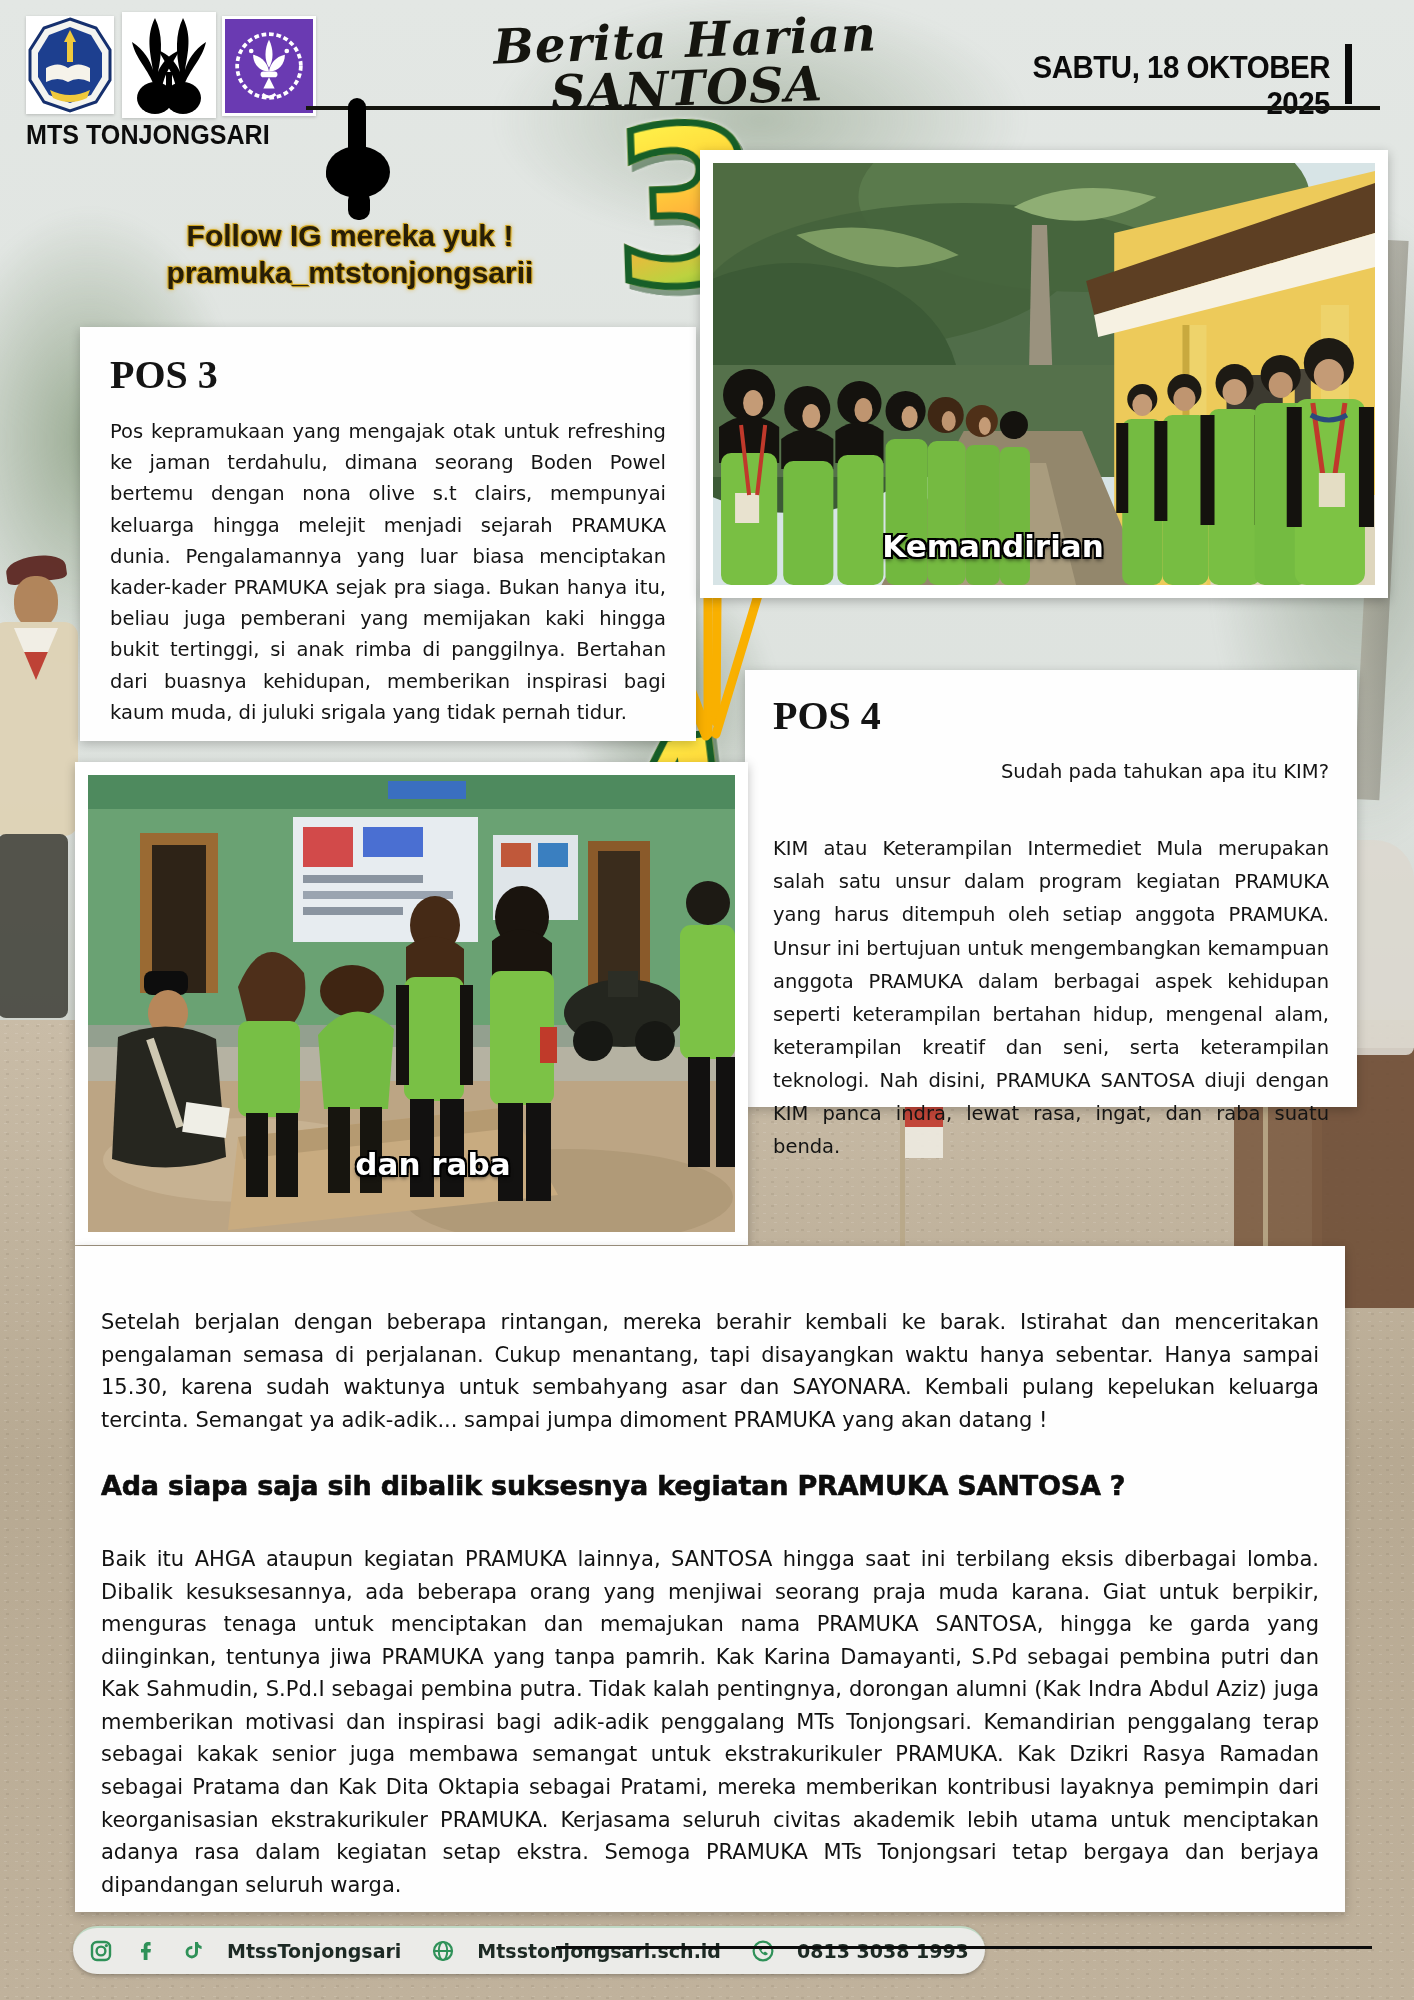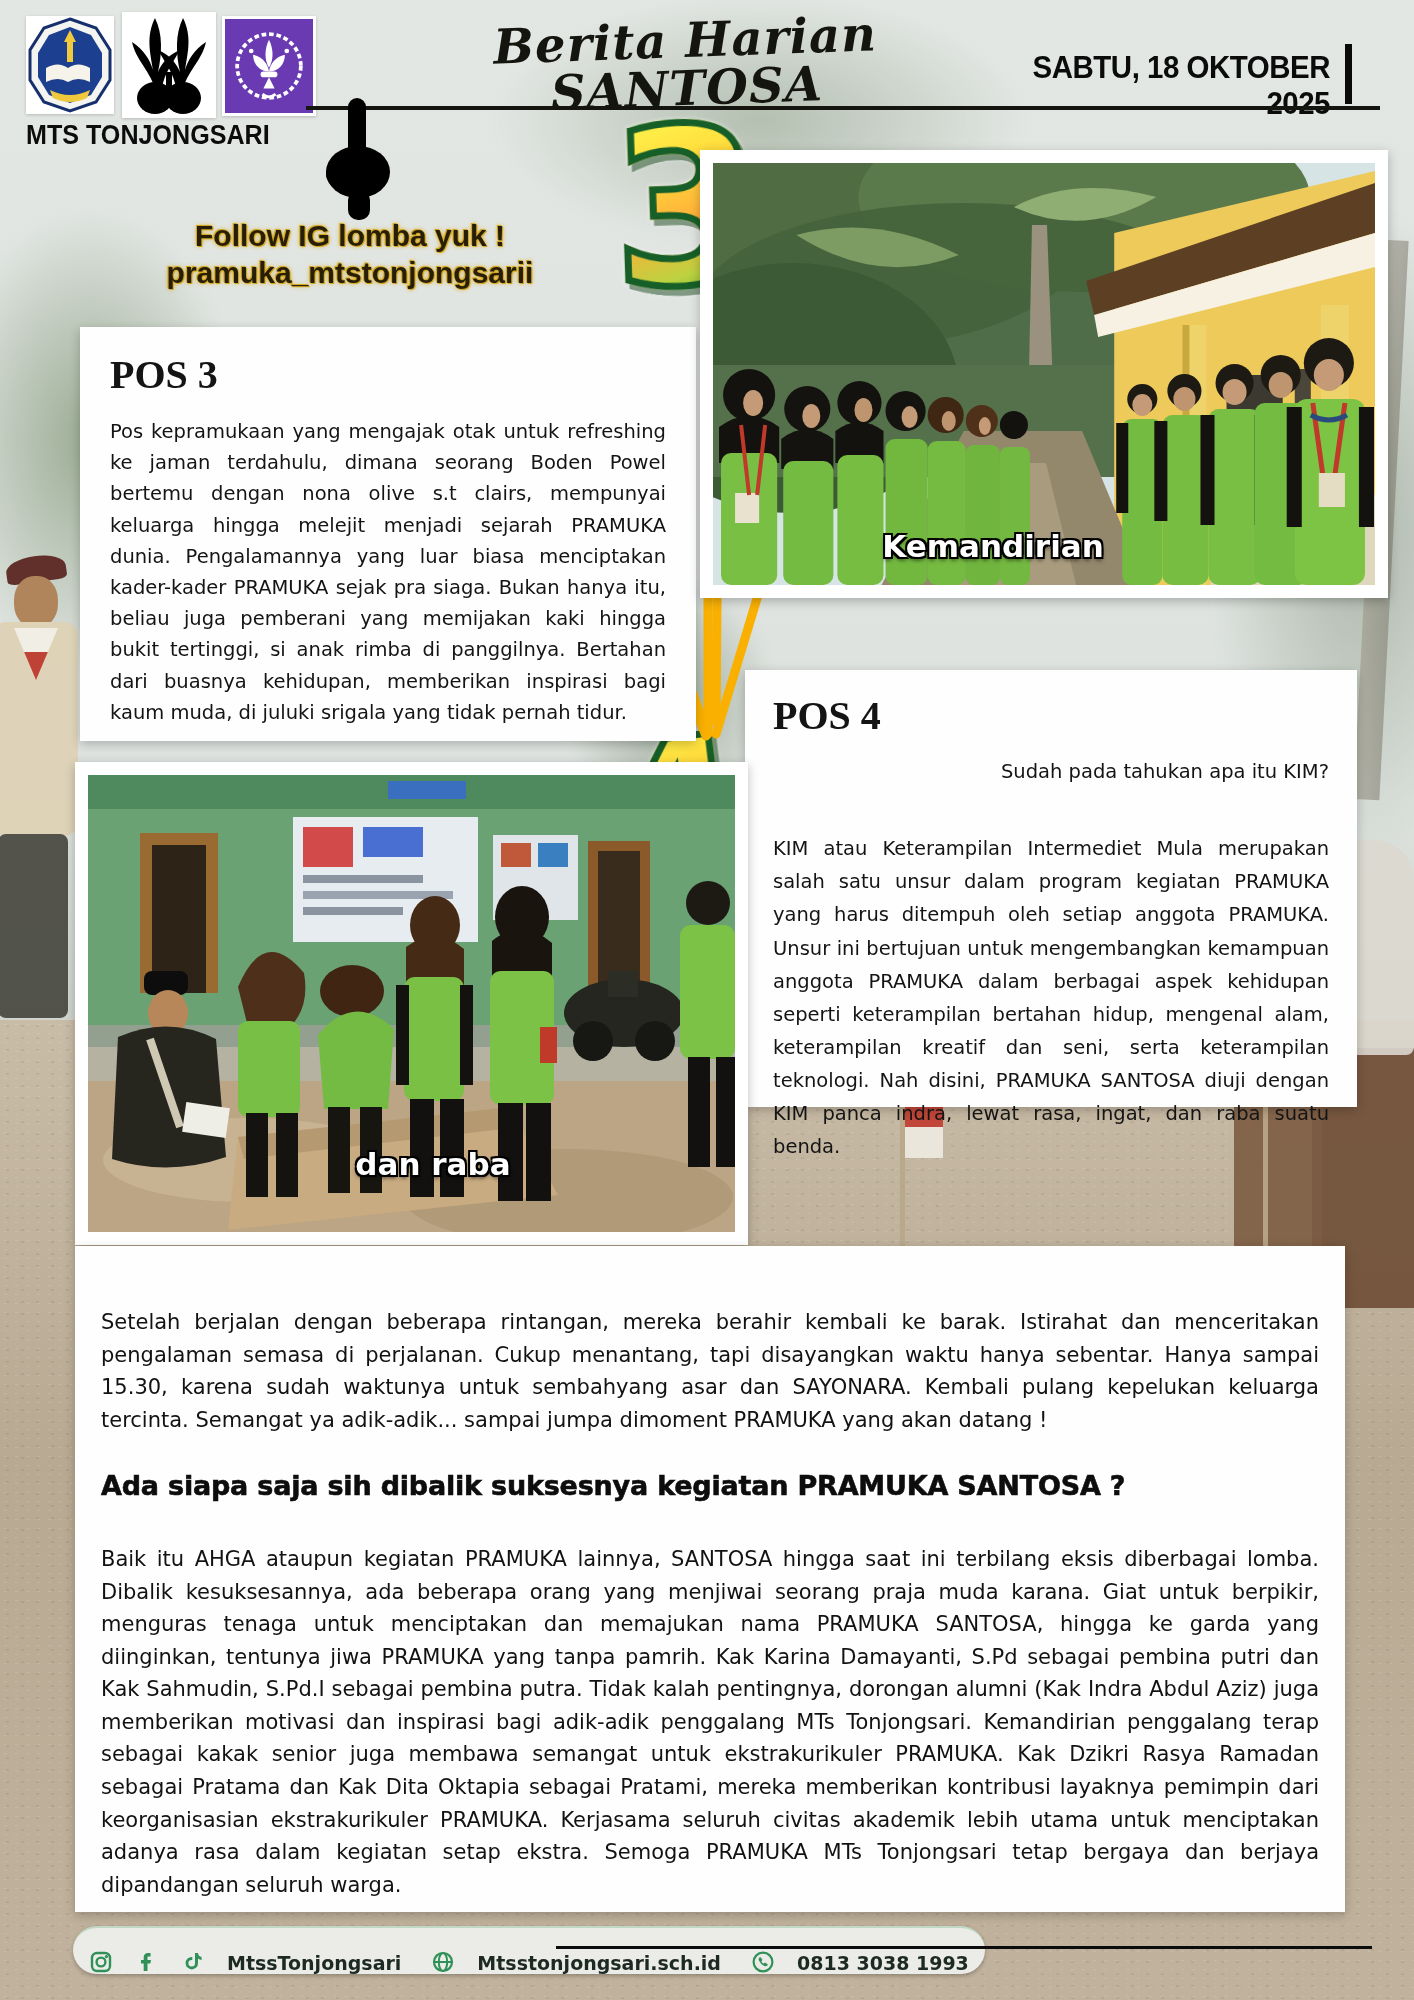--- a/index.html
+++ b/index.html
@@ -92,21 +92,21 @@
   
   .bottom-card{left:75px;top:1246px;width:1270px;height:666px;padding:16px 26px 0;box-sizing:border-box;}
   .sec-head{font-family:"DejaVu Sans",sans-serif;font-weight:800;font-size:27px;color:#0d0d0d;margin:0;
      letter-spacing:-.2px;-webkit-text-stroke:.6px #0d0d0d;}
   .sec-body{font-family:"DejaVu Sans",sans-serif;font-size:21px;line-height:1.55;color:#121212;text-align:justify;margin:0;}
   .sec-body.first{margin-top:44px;}
   .sec-head.second{margin-top:34px;}
   .sec-body.second{margin-top:42px;}
 
   
-  .footer-pill{position:absolute;left:73px;top:1926px;height:46px;display:inline-flex;align-items:flex-end;
+  .footer-pill{position:absolute;left:73px;top:1926px;height:46px;display:inline-flex;align-items:center;
      gap:22px;padding:0 16px;background:#ebebe8;border-radius:24px;border-top:2px solid #bfd9c4;
      box-shadow:0 2px 4px rgba(0,0,0,.25);}
   .footer-pill .txt{font-family:"DejaVu Sans",sans-serif;font-weight:bold;font-size:19px;color:#1d2a24;white-space:nowrap;}
   .f-icon{width:24px;height:24px;flex:0 0 auto;}
   .footer-line{position:absolute;left:556px;top:1946px;width:816px;height:3px;background:#0c0c0c;}
 </style>
 </head>
 <body>
 
 <div class="page">
@@ -185,21 +185,21 @@
   <div class="finger abs">
     <svg viewBox="0 0 82 128" width="82" height="128">
       <rect x="30" y="4" width="18" height="62" rx="9" fill="#000"></rect>
       <ellipse cx="40" cy="78" rx="32" ry="26" fill="#000"></ellipse>
       <path d="M12 70 q-8 10 0 20 q8 8 14 2 Z" fill="#000"></path>
       <rect x="30" y="96" width="22" height="30" rx="10" fill="#000"></rect>
     </svg>
   </div>
 
   <div class="promo">
-    <div class="l1">Follow IG lomba yuk !</div>
+    <div class="l1">Follow IG mereka yuk !</div>
     <div class="l2">pramuka_mtstonjongsarii</div>
   </div>
 
   <div class="bubble-num num3 abs">3</div>
   <div class="bubble-num num4 abs">4</div>
 
   <svg class="arrow-svg" viewBox="0 0 170 450">
     <g stroke="#f9b000" stroke-width="9" stroke-linecap="round" fill="none">
       <path d="M88 8 L88 400"></path>
       <path d="M99 26 L96 392"></path>

